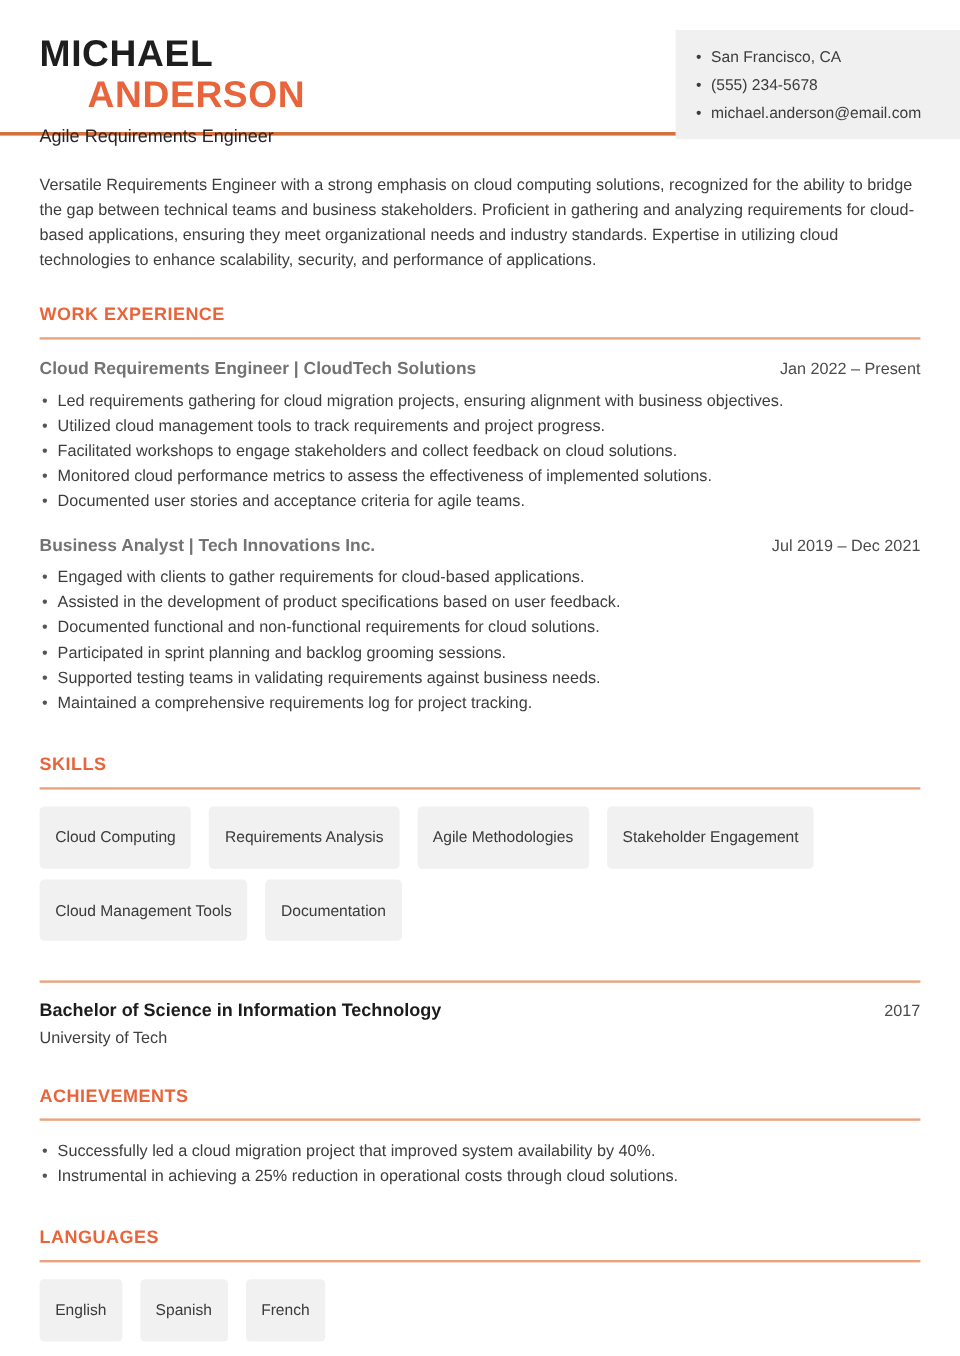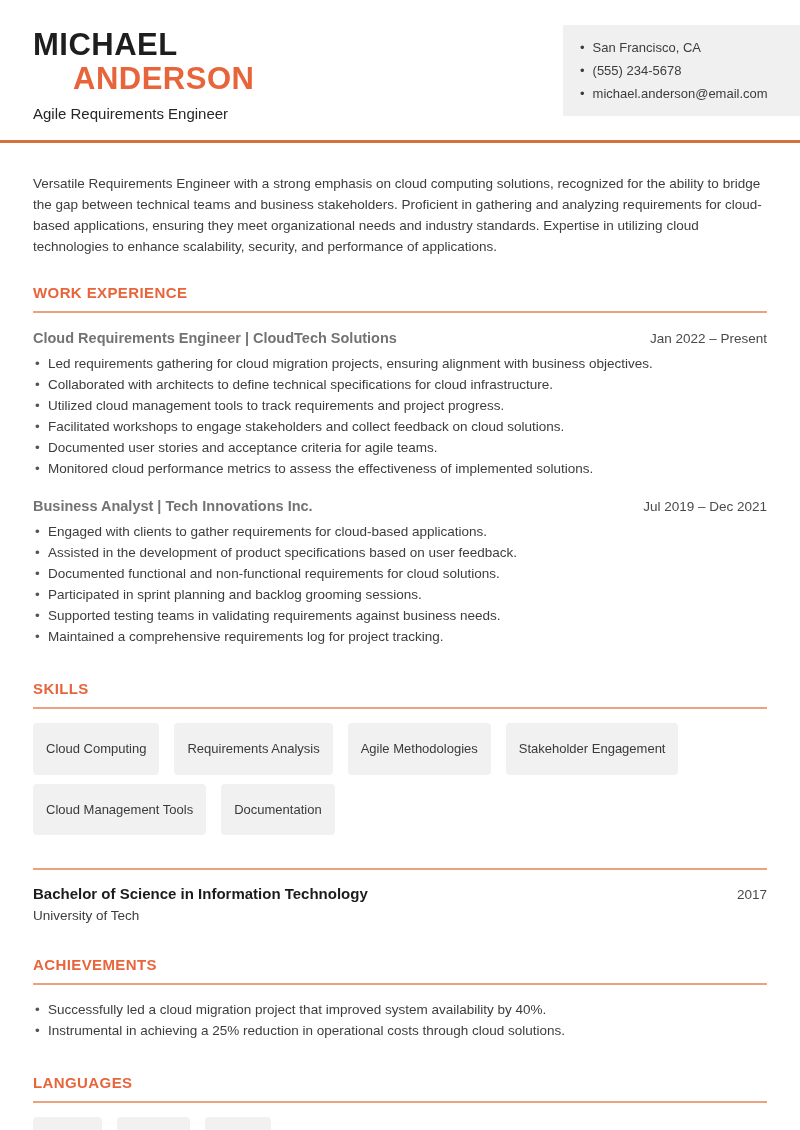--- a/index.html
+++ b/index.html
@@ -14,21 +14,21 @@
   html, body { margin: 0; padding: 0; }
   body {
     width: 800px; height: 1130px;
     background: #ffffff;
     font-family: "Liberation Sans", sans-serif;
     color: var(--text);
   }
   .page { width: 800px; height: 1130px; overflow: hidden; background: #fff; }
 
   
-  .header { position: relative; height: 140px; padding: 28px 33px 17px 33px; }
+  .header { position: relative; height: 110px; padding: 28px 33px 17px 33px; }
   .name-first { font-size: 31px; font-weight: 700; line-height: 34px; letter-spacing: 0.5px; color: #1E1E1E; }
   .name-last  { font-size: 31px; font-weight: 700; line-height: 34px; letter-spacing: 0.5px; color: var(--accent); margin-left: 40px; }
   .header-title { margin-top: 9px; font-size: 15px; color: #262626; }
   .contact-box {
     position: absolute; top: 25px; right: 0; width: 237px; min-height: 85px;
     background: var(--contact_bg); padding: 11px 8px 11px 17px;
   }
   .contact-item { display: flex; align-items: baseline; font-size: 13px; line-height: 23px; color: #3C3C3C; }
   .contact-item .dot { margin-right: 8px; font-size: 13px; color: #3C3C3C; }
   .header-band { height: 3px; background: var(--band); }
@@ -96,25 +96,24 @@
       <h2 class="sec-heading">WORK EXPERIENCE</h2>
       <div class="sec-rule"></div>
 
       <div class="job">
         <div class="row-between">
           <span class="job-title">Cloud Requirements Engineer | CloudTech Solutions</span>
           <span class="job-dates">Jan 2022 – Present</span>
         </div>
         <ul class="bullets">
           <li>Led requirements gathering for cloud migration projects, ensuring alignment with business objectives.</li>
-          <li>Collaborated with architects to define technical specifications for cloud infrastructure.</li>
           <li>Utilized cloud management tools to track requirements and project progress.</li>
           <li>Facilitated workshops to engage stakeholders and collect feedback on cloud solutions.</li>
+          <li>Monitored cloud performance metrics to assess the effectiveness of implemented solutions.</li>
           <li>Documented user stories and acceptance criteria for agile teams.</li>
-          <li>Monitored cloud performance metrics to assess the effectiveness of implemented solutions.</li>
         </ul>
       </div>
 
       <div class="job">
         <div class="row-between">
           <span class="job-title">Business Analyst | Tech Innovations Inc.</span>
           <span class="job-dates">Jul 2019 – Dec 2021</span>
         </div>
         <ul class="bullets">
           <li>Engaged with clients to gather requirements for cloud-based applications.</li>

